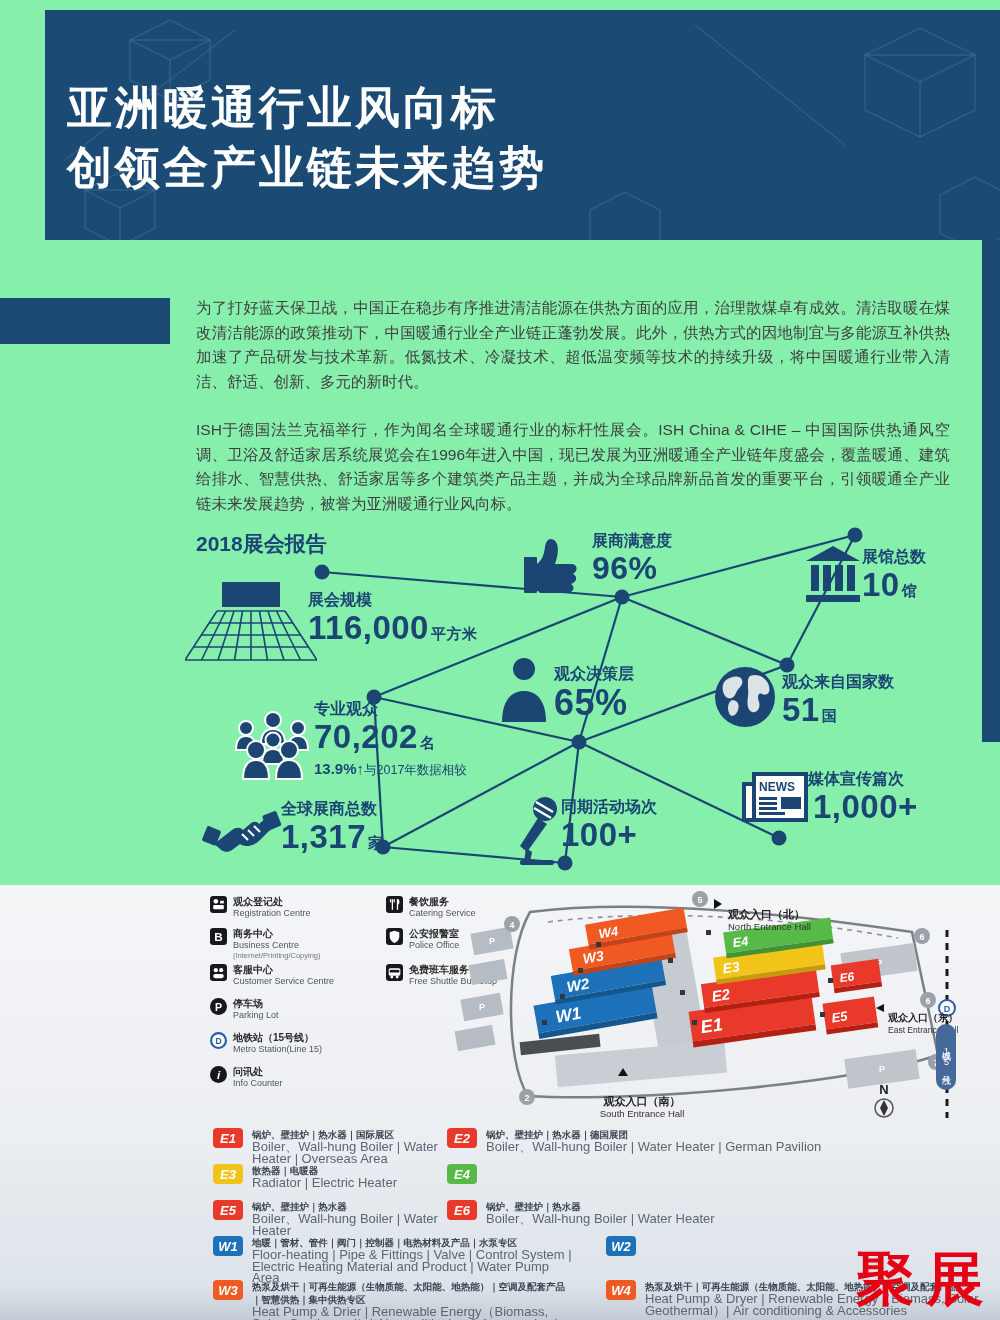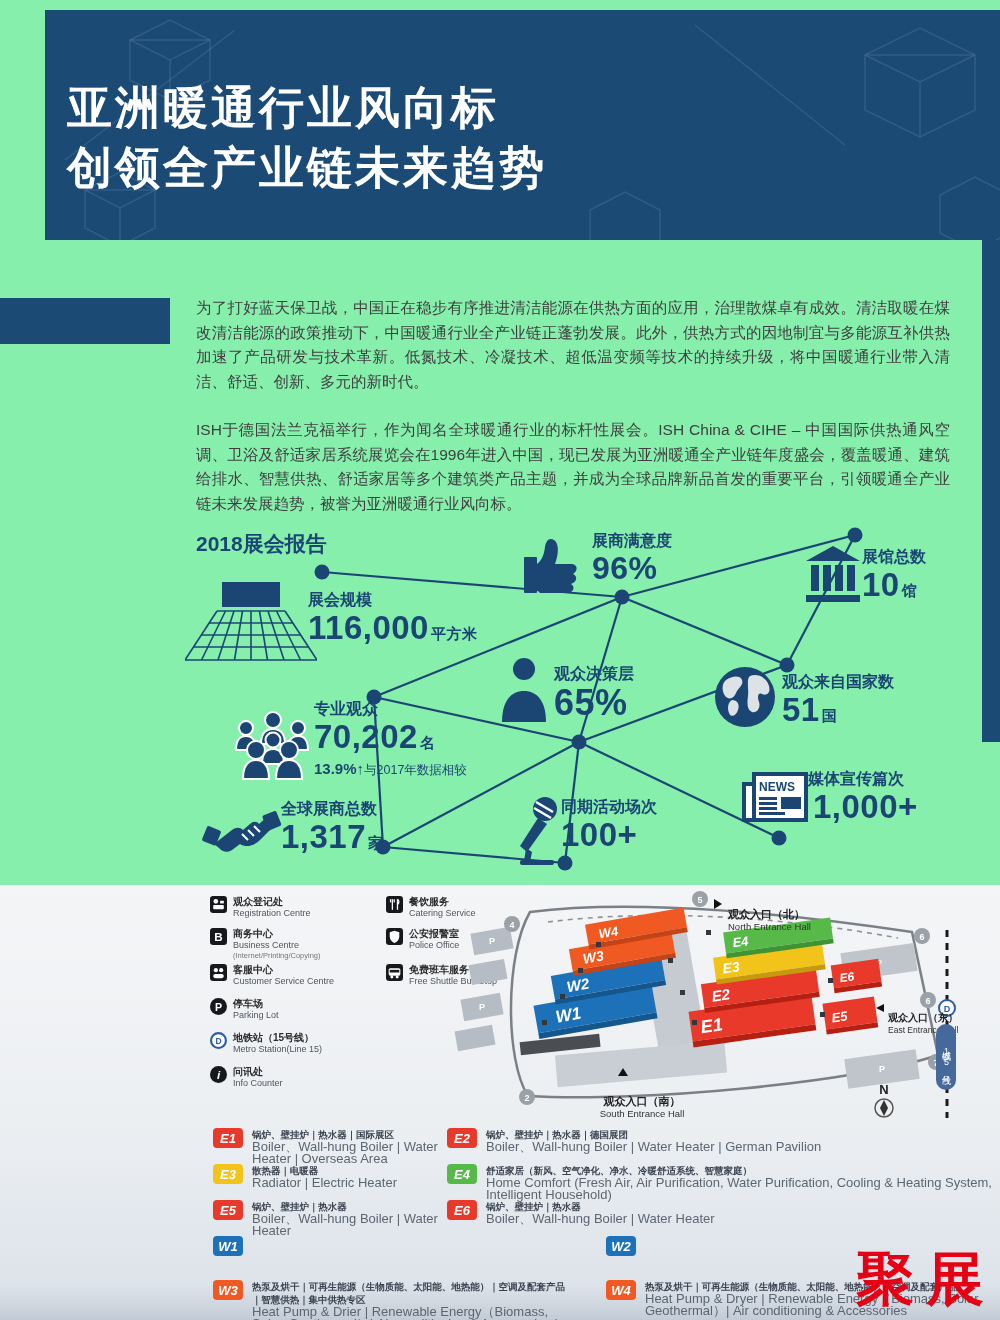--- a/index.html
+++ b/index.html
@@ -527,41 +527,41 @@
   </div>
   <div class="hall-row" style="left:213px;top:1164px;width:230px">
     <div class="hall-badge bg-yellow">E3</div>
     <div>
         <div class="hall-zh">散热器｜电暖器</div>
         <div class="hall-en">Radiator | Electric Heater</div>
       </div>
   </div>
   <div class="hall-row" style="left:447px;top:1164px;width:545px">
     <div class="hall-badge bg-green">E4</div>
-    <div>
-        <div class="hall-zh">舒适家居（新风、空气净化、净水、冷暖舒适系统、智慧家庭）</div>
-        <div class="hall-en">Home Comfort (Fresh Air, Air Purification, Water Purification, Cooling &amp; Heating System, Intelligent Household)</div>
-      </div>
   </div>
   <div class="hall-row" style="left:213px;top:1200px;width:230px">
     <div class="hall-badge bg-red">E5</div>
     <div>
         <div class="hall-zh">锅炉、壁挂炉｜热水器</div>
         <div class="hall-en">Boiler、Wall-hung Boiler | Water Heater</div>
       </div>
   </div>
   <div class="hall-row" style="left:447px;top:1200px;width:520px">
     <div class="hall-badge bg-red">E6</div>
     <div>
         <div class="hall-zh">锅炉、壁挂炉｜热水器</div>
         <div class="hall-en">Boiler、Wall-hung Boiler | Water Heater</div>
       </div>
   </div>
   <div class="hall-row" style="left:213px;top:1236px;width:360px">
     <div class="hall-badge bg-blue">W1</div>
+    <div>
+        <div class="hall-zh">地暖｜管材、管件｜阀门｜控制器｜电热材料及产品｜水泵专区</div>
+        <div class="hall-en">Floor-heating | Pipe &amp; Fittings | Valve | Control System | Electric Heating Material and Product | Water Pump Area</div>
+      </div>
   </div>
   <div class="hall-row" style="left:606px;top:1236px;width:380px">
     <div class="hall-badge bg-blue">W2</div>
   </div>
   <div class="hall-row" style="left:213px;top:1280px;width:360px">
     <div class="hall-badge bg-orange">W3</div>
     <div>
         <div class="hall-zh">热泵及烘干｜可再生能源（生物质能、太阳能、地热能）｜空调及配套产品｜智慧供热｜集中供热专区</div>
         <div class="hall-en">Heat Pump &amp; Drier | Renewable Energy（Biomass, Solar, Geothermal）| Air conditioning &amp; Accessories | Smart Heating | District Heating Area</div>
       </div>

